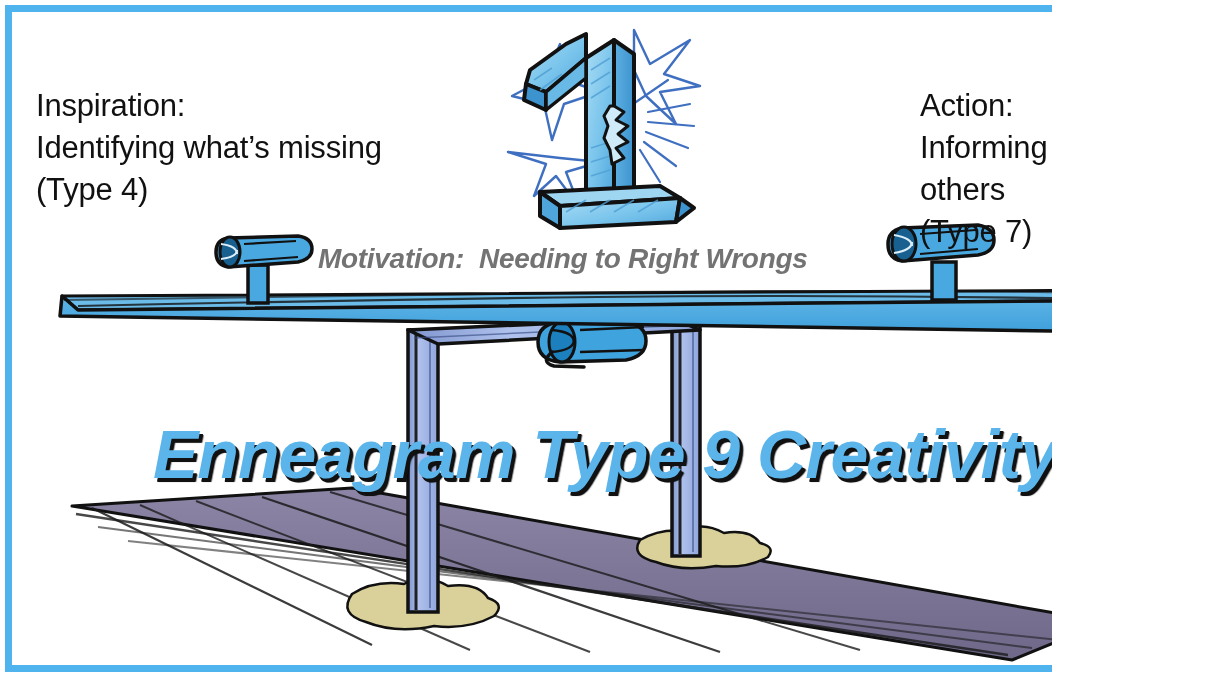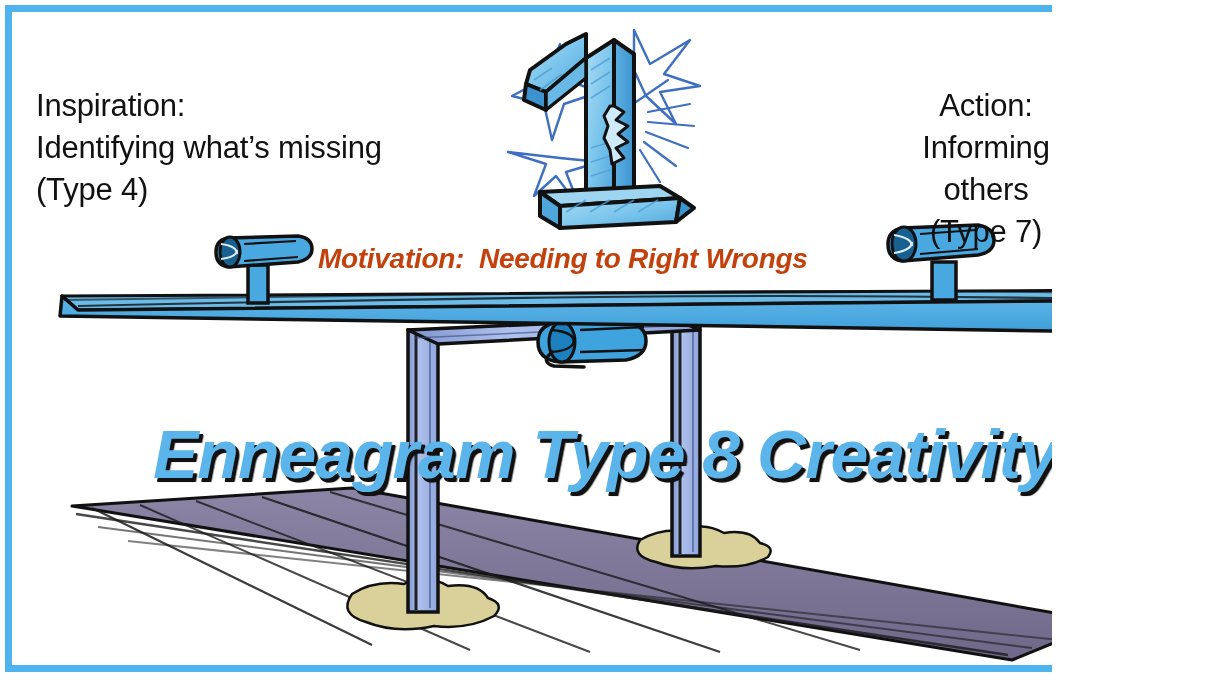--- a/index.html
+++ b/index.html
@@ -34,30 +34,30 @@
   .label-block {
     position: absolute;
     color: #111111;
     font-size: 31px;
     line-height: 1.36;
     letter-spacing: -0.2px;
     white-space: pre-line;
     font-family: "Liberation Sans", sans-serif;
   }
   #inspiration-block { left: 36px; top: 85px; }
-  #action-block      { left: 920px; top: 85px; text-align: center; }
+  #action-block      { left: 920px; top: 85px; }
 
   #motivation-text {
     position: absolute;
     left: 318px;
     top: 243px;
     font-size: 28px;
     font-weight: bold;
     font-style: italic;
-    color: #c2410c;
+    color: #737373;
     letter-spacing: -0.3px;
     white-space: pre;
   }
 
   
   #headline {
     position: absolute;
     left: 0;
     top: 415px;
     width: 1210px;
@@ -244,16 +244,16 @@
   <div id="inspiration-block" class="label-block">Inspiration:
 Identifying what’s missing
 (Type 4)</div>
 
   <div id="action-block" class="label-block">Action:
 Informing others
 (Type 7)</div>
 
   <div id="motivation-text">Motivation:  Needing to Right Wrongs</div>
 
-  <div id="headline">Enneagram Type 8 Creativity</div>
+  <div id="headline">Enneagram Type 9 Creativity</div>
 
   <div id="frame"></div>
 </div>
 
 </body></html>

